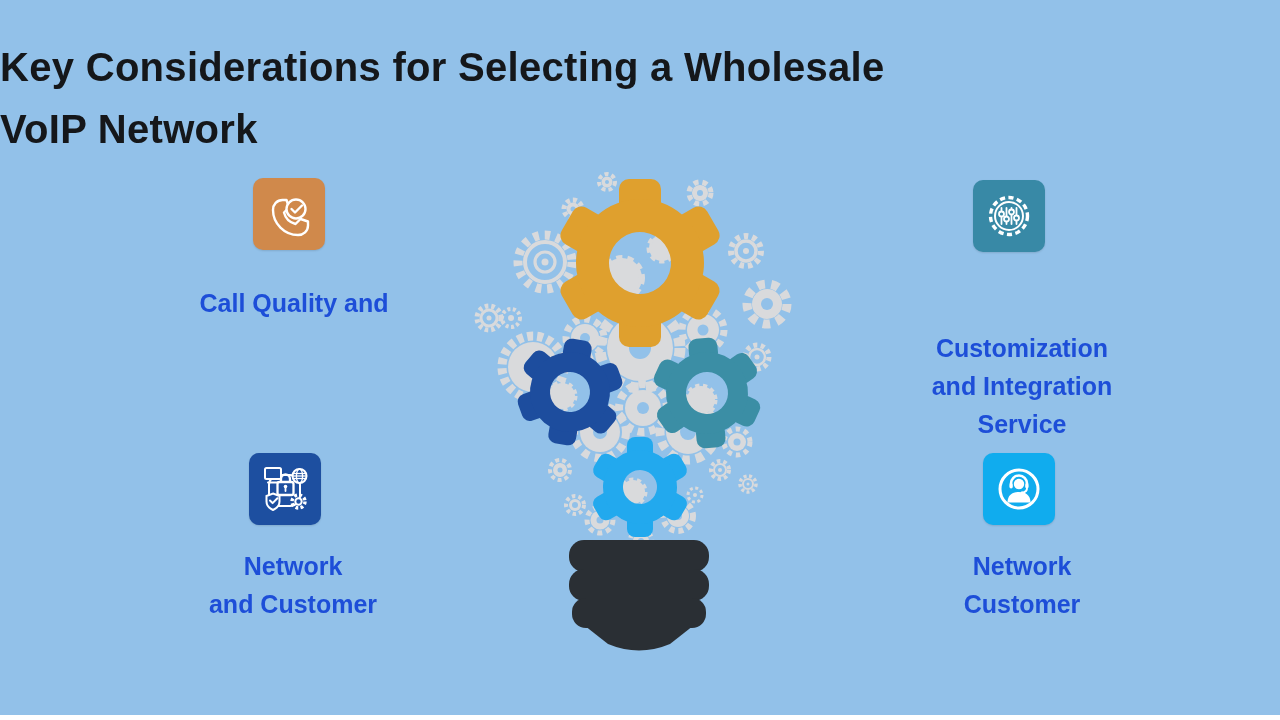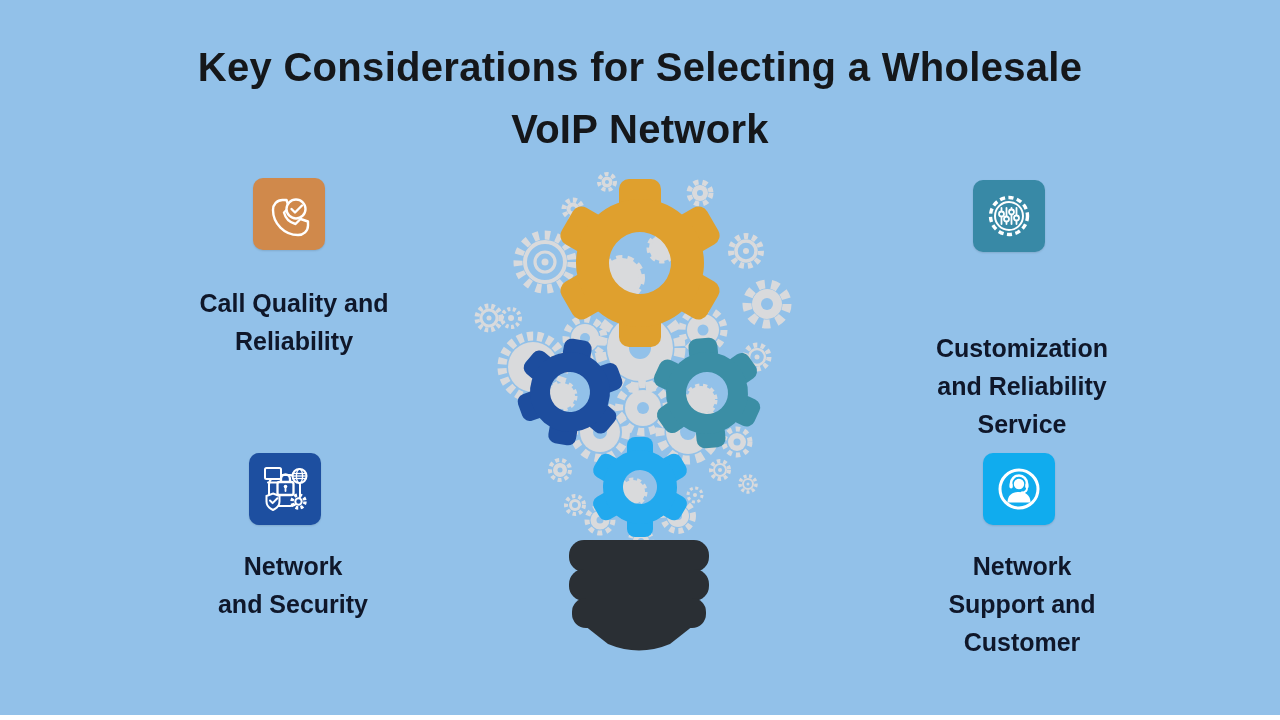--- a/index.html
+++ b/index.html
@@ -5,37 +5,37 @@
   html,body { margin:0; padding:0; }
   body {
     width:1280px; height:720px; overflow:hidden;
     background:#92C1E9;
     font-family:"Liberation Sans", sans-serif;
   }
   .canvas { position:relative; width:1280px; height:720px; }
 
   .title {
     position:absolute; top:36px; left:0; width:1280px;
-    text-align:center; font-weight:700; font-size:40px; line-height:62px;
+    text-align:left; font-weight:700; font-size:40px; line-height:62px;
     color:#15171A; letter-spacing:.3px;
   }
 
   .tile {
     position:absolute; width:72px; height:72px; border-radius:10px;
     display:flex; align-items:center; justify-content:center;
     box-shadow:0 1px 2px rgba(0,0,0,.12);
   }
   .tile-call    { left:253px; top:178px; background:#D0894B; }
   .tile-custom  { left:973px; top:180px; background:#3889A6; }
   .tile-network { left:249px; top:453px; background:#1D4FA0; }
   .tile-support { left:983px; top:453px; background:#10ACEE; }
 
   .label {
     position:absolute; width:250px; text-align:center;
-    font-weight:700; font-size:25px; line-height:38px; color:#0f172a;
+    font-weight:700; font-size:25px; line-height:38px; color:#1d4ed8;
   }
   .label-call    { left:169px; top:284px; }
   .label-custom  { left:897px; top:281px;margin-top:48px; }
   .label-network { left:168px; top:547px;text-align:center; }
   .label-support { left:897px; top:547px; }
 
   .bulb-svg { position:absolute; left:455px; top:160px; }
 
   .bottom-bar { position:absolute; left:0; bottom:0; width:1280px; height:5px; background:#FFFFFF; }
 </style>
@@ -53,42 +53,41 @@
     <svg width="50" height="50" viewBox="-25 -25 50 50">
       <g fill="none" stroke="#FFFFFF" stroke-width="2.4" stroke-linecap="round" stroke-linejoin="round">
         <path d="M-16,-4 c0,-5.5 4,-10 9.5,-10 l4,0 2.5,7.5 -5,5 c1.5,6 5.5,10 11.5,11.5 l5,-5 7.5,2.5 0,4 c0,5.5 -4.5,9.5 -10,9.5 C-4.5,21 -16,9.5 -16,-4 z"></path>
         <circle cx="7" cy="-5" r="9.5" fill="#D0894B"></circle>
         <path d="M2.5,-5 l3.5,3.5 7,-7"></path>
       </g>
     </svg>
   </div>
   <div class="label label-call">
     <div>Call Quality and</div>
-    <div>Reliability</div>
   </div>
 
   <div class="tile tile-custom">
     <svg width="52" height="52" viewBox="-26 -26 52 52">
       <circle r="18.5" fill="none" stroke="#FFFFFF" stroke-width="3.4" stroke-dasharray="5.2 3.4"></circle>
       <circle r="14" fill="none" stroke="#FFFFFF" stroke-width="2"></circle>
       <g stroke="#FFFFFF" stroke-width="1.8" stroke-linecap="round">
         <line x1="-7.5" y1="-8" x2="-7.5" y2="8"></line>
         <line x1="-2.5" y1="-8" x2="-2.5" y2="8"></line>
         <line x1="2.5" y1="-8" x2="2.5" y2="8"></line>
         <line x1="7.5" y1="-8" x2="7.5" y2="8"></line>
         <circle cx="-7.5" cy="-2" r="2.5" fill="#3889A6"></circle>
         <circle cx="-2.5" cy="3" r="2.5" fill="#3889A6"></circle>
         <circle cx="2.5" cy="-4" r="2.5" fill="#3889A6"></circle>
         <circle cx="7.5" cy="2" r="2.5" fill="#3889A6"></circle>
       </g>
     </svg>
   </div>
   <div class="label label-custom">
     <div>Customization</div>
-    <div>and Reliability</div>
+    <div>and Integration</div>
     <div>Service</div>
   </div>
 
   <div class="tile tile-network">
     <svg width="52" height="52" viewBox="-26 -26 52 52">
       <rect x="-16" y="-14" width="31" height="31" rx="10" fill="none" stroke="#FFFFFF" stroke-width="2"></rect>
 
       <g>
         <rect x="-20" y="-21" width="16" height="11" rx="1.5" fill="#1D4FA0" stroke="#FFFFFF" stroke-width="2"></rect>
         <line x1="-17" y1="-6.5" x2="-7" y2="-6.5" stroke="#FFFFFF" stroke-width="2" stroke-linecap="round"></line>
@@ -115,38 +114,37 @@
       </g>
 
       <g>
         <circle cx="13.5" cy="12.5" r="6.5" fill="none" stroke="#FFFFFF" stroke-width="3.4" stroke-dasharray="2.8 2.3"></circle>
         <circle cx="13.5" cy="12.5" r="3.2" fill="#1D4FA0" stroke="#FFFFFF" stroke-width="2"></circle>
       </g>
     </svg>
   </div>
   <div class="label label-network">
     <div>Network</div>
-    <div>and Security</div>
+    <div>and Customer</div>
   </div>
 
   <div class="tile tile-support">
     <svg width="52" height="52" viewBox="-26 -26 52 52">
       <circle r="19" fill="none" stroke="#FFFFFF" stroke-width="3"></circle>
       <path d="M-11.5,13.5 c0,-7.5 5,-10.5 11.5,-10.5 c6.5,0 11.5,3 11.5,10.5 z" fill="#FFFFFF"></path>
       <circle cx="0" cy="-5" r="6" fill="#FFFFFF" stroke="#10ACEE" stroke-width="1.6"></circle>
       <path d="M-8,-5.5 a8,8 0 0,1 16,0" fill="none" stroke="#FFFFFF" stroke-width="2.6" stroke-linecap="round"></path>
       <rect x="-9.6" y="-6" width="3.4" height="5.4" rx="1.7" fill="#FFFFFF"></rect>
       <rect x="6.2" y="-6" width="3.4" height="5.4" rx="1.7" fill="#FFFFFF"></rect>
       <path d="M8,-1.5 q0.5,4.5 -5,5.2" fill="none" stroke="#FFFFFF" stroke-width="1.8" stroke-linecap="round"></path>
       <circle cx="3" cy="3.8" r="1.4" fill="#FFFFFF"></circle>
     </svg>
   </div>
   <div class="label label-support">
     <div>Network</div>
-    <div>Support and</div>
     <div>Customer</div>
   </div>
 
   <svg class="bulb-svg" width="370" height="505" viewBox="455 160 370 505">
 
     <g>
 
       <g transform="translate(545 262)">
         <circle r="27" fill="none" stroke="#D9DADC" stroke-width="9" stroke-dasharray="5.5 6"></circle>
         <circle r="20" fill="none" stroke="#D9DADC" stroke-width="4"></circle>

